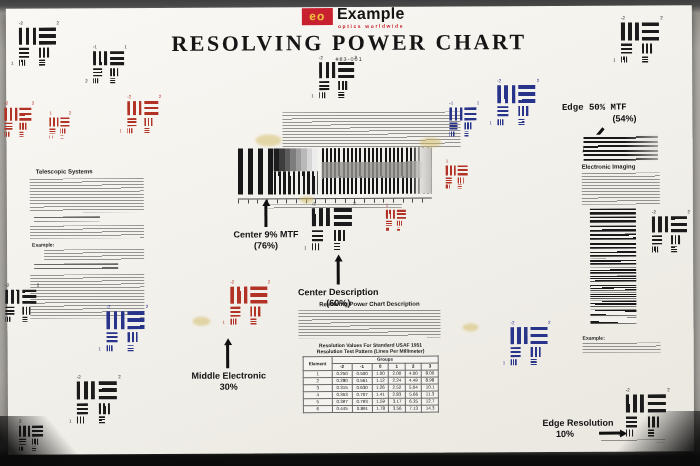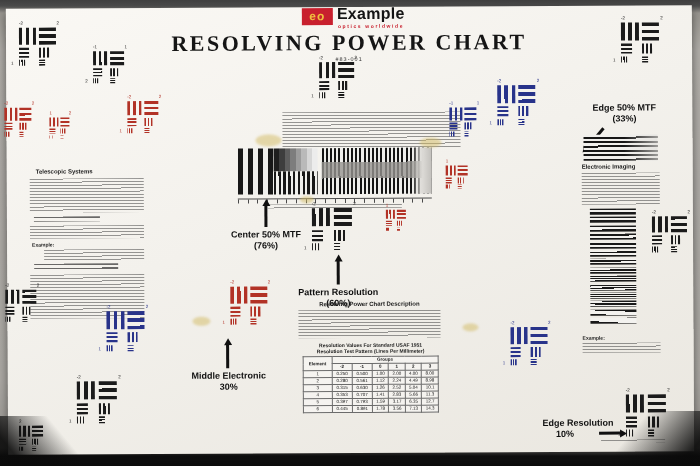--- a/index.html
+++ b/index.html
@@ -95,25 +95,25 @@
       </div>
     </div>
     <div id="gright">
       <div class="band"></div>
       <div class="ramp"></div>
     </div>
     <div class="ruler"></div>
     <div class="tx" style="left:268px;top:204px;width:134px;height:4px;"></div>
 
     <div class="arrow" style="left:266px;top:225px;width:22px;transform:rotate(-90deg);"></div>
-    <div class="ann" style="left:216px;top:229px;width:100px;">Center 50% MTF</div>
+    <div class="ann" style="left:216px;top:229px;width:100px;">Center 9% MTF</div>
     <div class="ann" style="left:216px;top:240px;width:100px;">(76%)</div>
 
     <div class="arrow" style="left:338px;top:283px;width:24px;transform:rotate(-90deg);"></div>
-    <div class="ann" style="left:290px;top:287px;width:96px;">Pattern Resolution</div>
+    <div class="ann" style="left:290px;top:287px;width:96px;">Center Description</div>
     <div class="ann" style="left:290px;top:298px;width:96px;">(60%)</div>
 
     <div class="arrow" style="left:227px;top:366px;width:24px;transform:rotate(-90deg);"></div>
     <div class="ann" style="left:178px;top:370px;width:100px;">Middle Electronic</div>
     <div class="ann" style="left:178px;top:381px;width:100px;">30%</div>
 
     <div class="h6" style="left:295px;top:301px;width:148px;text-align:center;">Resolving Power Chart Description</div>
     <div class="tx" style="left:298px;top:310px;width:142px;height:28px;"></div>
     <div class="h5c" style="left:296px;top:342px;width:148px;">Resolution Values For Standard USAF 1951</div>
     <div class="h5c" style="left:296px;top:348px;width:148px;">Resolution Test Pattern (Lines Per Millimeter)</div>
@@ -183,22 +183,22 @@
             <td>0.445</td>
             <td>0.891</td>
             <td>1.78</td>
             <td>3.56</td>
             <td>7.13</td>
             <td>14.3</td>
           </tr>
         </tbody>
       </table>
 
-    <div class="ann" style="left:582px;top:104px;width:86px;">Edge 50% MTF</div>
-    <div class="ann" style="left:582px;top:115px;width:86px;">(33%)</div>
+    <div class="ann" style="left:552px;top:104px;width:86px;font-family:Liberation Mono, monospace;">Edge 50% MTF</div>
+    <div class="ann" style="left:582px;top:115px;width:86px;">(54%)</div>
     <div class="arrow" style="left:604px;top:128px;width:26px;transform:rotate(130deg);"></div>
     <div id="gedge">
       <div class="fade"></div>
     </div>
     <div class="h6" style="left:582px;top:165px;">Electronic Imaging</div>
     <div class="tx" style="left:582px;top:174px;width:78px;height:32px;"></div>
     <div id="wedge">
         <div style="height: 6px; margin-bottom: 2.4px; background: repeating-linear-gradient(0deg, rgb(25, 25, 25) 0px, rgb(25, 25, 25) 2.5px, rgb(243, 242, 239) 2.5px, rgb(243, 242, 239) 5px);"></div>
         <div style="height: 6px; margin-bottom: 2.4px; background: repeating-linear-gradient(0deg, rgb(25, 25, 25) 0px, rgb(25, 25, 25) 2.34px, rgb(243, 242, 239) 2.34px, rgb(243, 242, 239) 4.68px);"></div>
         <div style="height: 6px; margin-bottom: 2.4px; background: repeating-linear-gradient(0deg, rgb(25, 25, 25) 0px, rgb(25, 25, 25) 2.18px, rgb(243, 242, 239) 2.18px, rgb(243, 242, 239) 4.36px);"></div>

